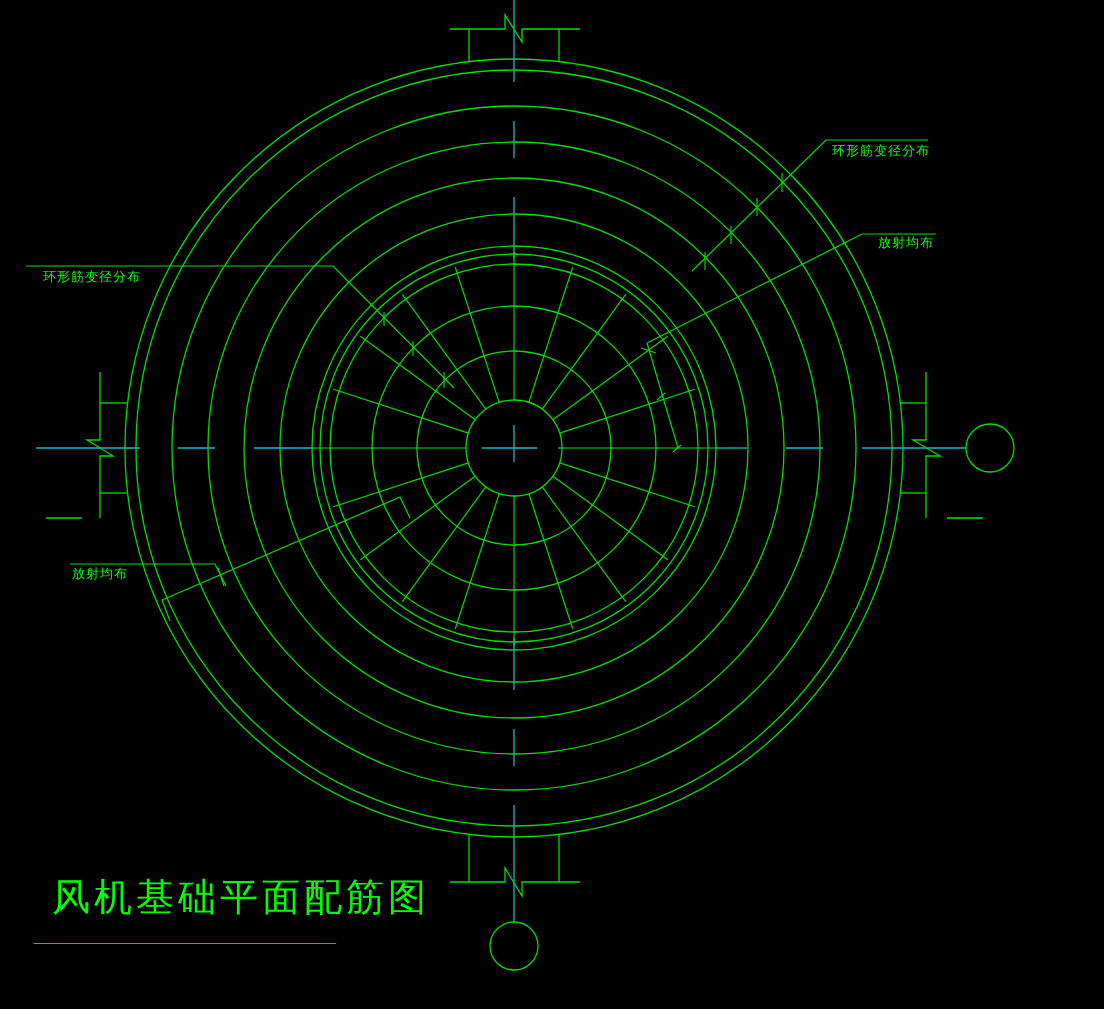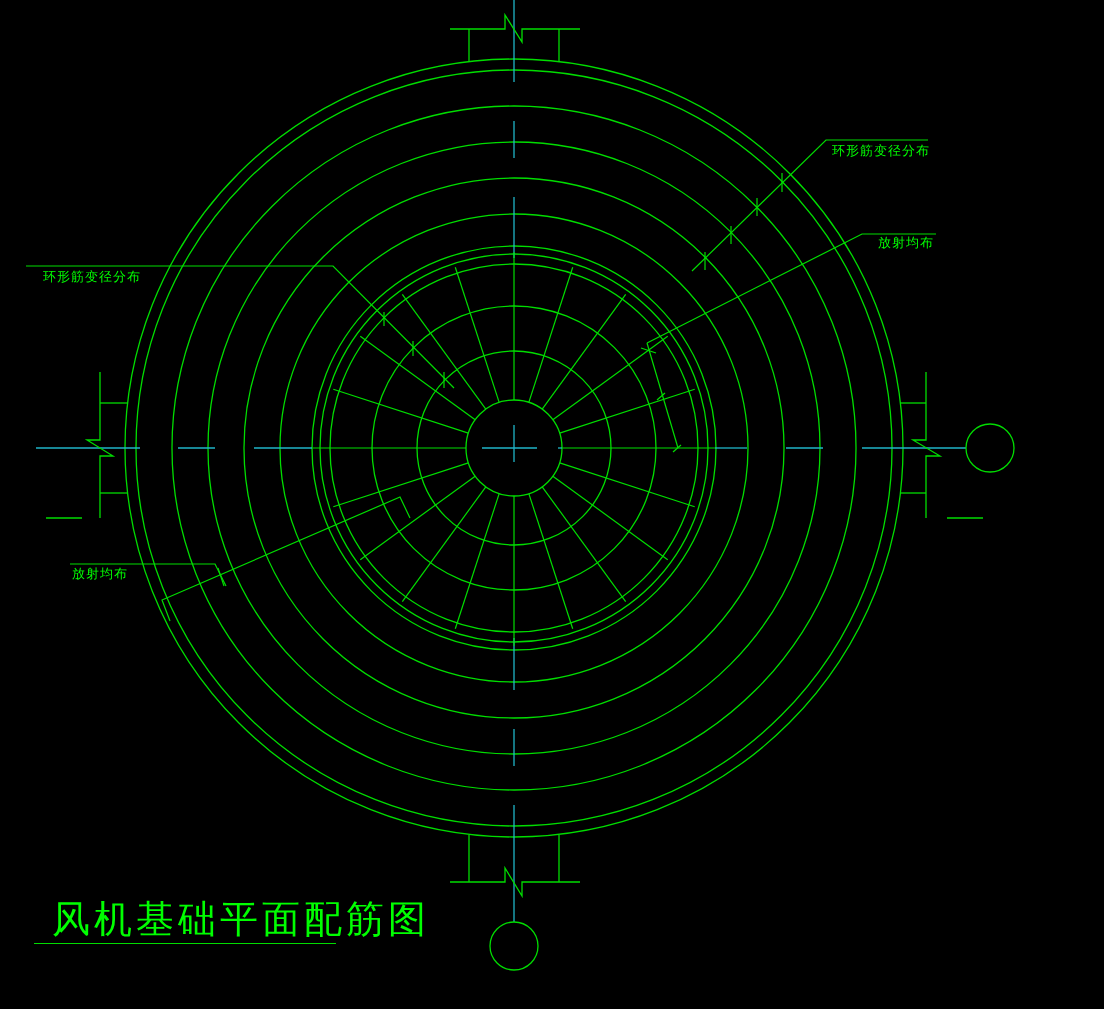--- a/index.html
+++ b/index.html
@@ -118,14 +118,14 @@
     <polyline points="170,621 162,600 400,497 410,518"></polyline>
     <line x1="218" y1="568" x2="224" y2="586"></line>
   </g>
 </svg>
 
 <div class="lbl lbl-small" style="left:832px;top:142px;">环形筋变径分布</div>
 <div class="lbl lbl-small" style="left:878px;top:234px;">放射均布</div>
 <div class="lbl lbl-small" style="left:43px;top:268px;">环形筋变径分布</div>
 <div class="lbl lbl-small" style="left:72px;top:565px;">放射均布</div>
 
-<div class="lbl title" style="left:52px;top:894px;">风机基础平面配筋图</div>
+<div class="lbl title" style="left:52px;top:872px;">风机基础平面配筋图</div>
 <div style="position:absolute;left:34px;top:943px;width:302px;height:1px;background:#00dd00;"></div>
 
 </body></html>

